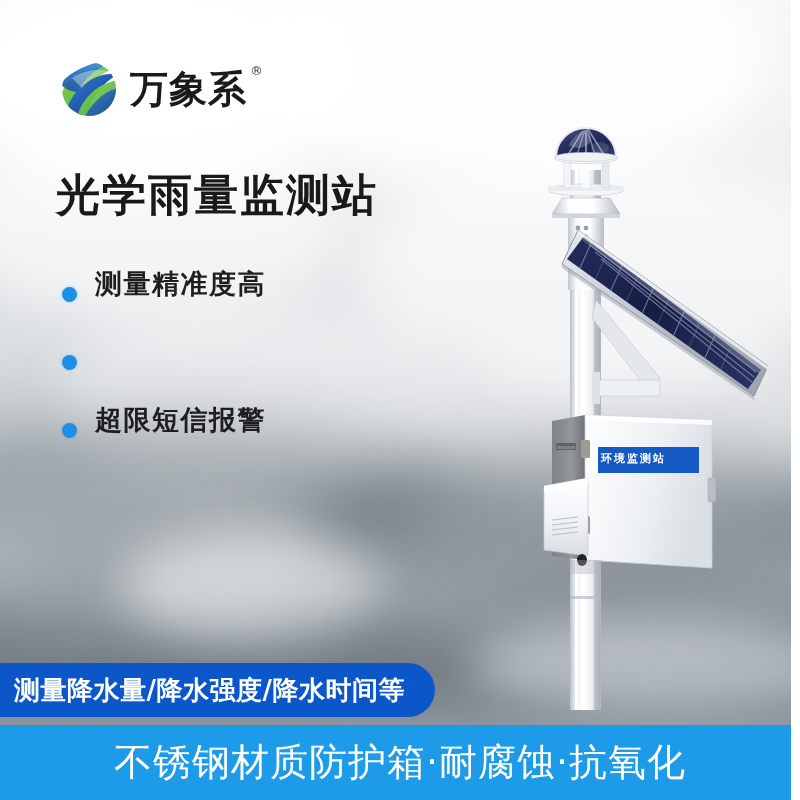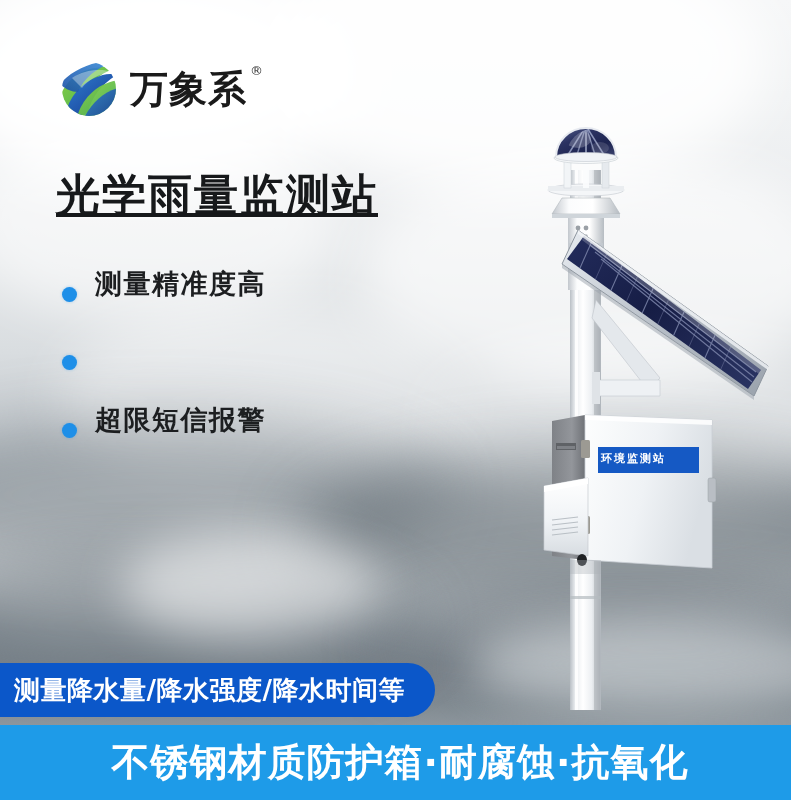--- a/index.html
+++ b/index.html
@@ -53,41 +53,41 @@
   .logo-mark{position:relative;width:62px;height:62px;flex:none;}
   .brand-text{margin-left:10px;position:relative;
     font-size:38px;font-weight:bold;color:#1a1a1a;letter-spacing:1px;
     font-family:"DejaVu Sans","Liberation Sans",sans-serif;line-height:1;}
   .reg{position:absolute;top:-6px;right:-17px;font-size:13px;font-weight:normal;color:#333;}
 
   
   .headline{position:absolute;left:56px;top:166px;
     font-size:44px;font-weight:bold;color:#17191b;letter-spacing:2px;
     font-family:"DejaVu Sans","Liberation Sans",sans-serif;
-    text-shadow:0 1px 2px rgba(255,255,255,.6);text-decoration:underline;}
+    text-shadow:0 1px 2px rgba(255,255,255,.6);}
 
   
   .features{position:absolute;left:62px;top:262px;}
   .feat{display:flex;align-items:flex-end;height:40px;margin-bottom:28px;}
   .dot{width:15px;height:15px;border-radius:50%;background:#1e8fe8;flex:none;
     box-shadow:0 0 3px rgba(30,143,232,.35);}
   .feat-label{margin-left:18px;font-size:27px;font-weight:bold;color:#1c1e20;
     letter-spacing:1.5px;font-family:"DejaVu Sans","Liberation Sans",sans-serif;}
 
   
   .pill{position:absolute;left:0;top:663px;height:54px;
     padding:0 30px 0 14px;display:flex;align-items:center;
     background:#0b57c9;border-radius:0 27px 27px 0;}
   .pill-text{color:#fff;font-size:26px;font-weight:bold;letter-spacing:.5px;
     font-family:"DejaVu Sans","Liberation Sans",sans-serif;white-space:nowrap;}
 
   
   .bottombar{position:absolute;left:0;bottom:0;width:800px;height:75px;
     background:#1e9be8;display:flex;align-items:center;justify-content:center;}
-  .bottombar-text{color:#fff;font-size:38px;font-weight:bold;letter-spacing:1px;
+  .bottombar-text{color:#fff;font-size:38px;font-weight:normal;letter-spacing:1px;
     font-family:"DejaVu Sans","Liberation Sans",sans-serif;white-space:nowrap;}
 
   
   .product{position:absolute;left:0;top:0;width:800px;height:800px;
     pointer-events:none;}
 </style>
 </head>
 <body>
 
 <div id="poster">

